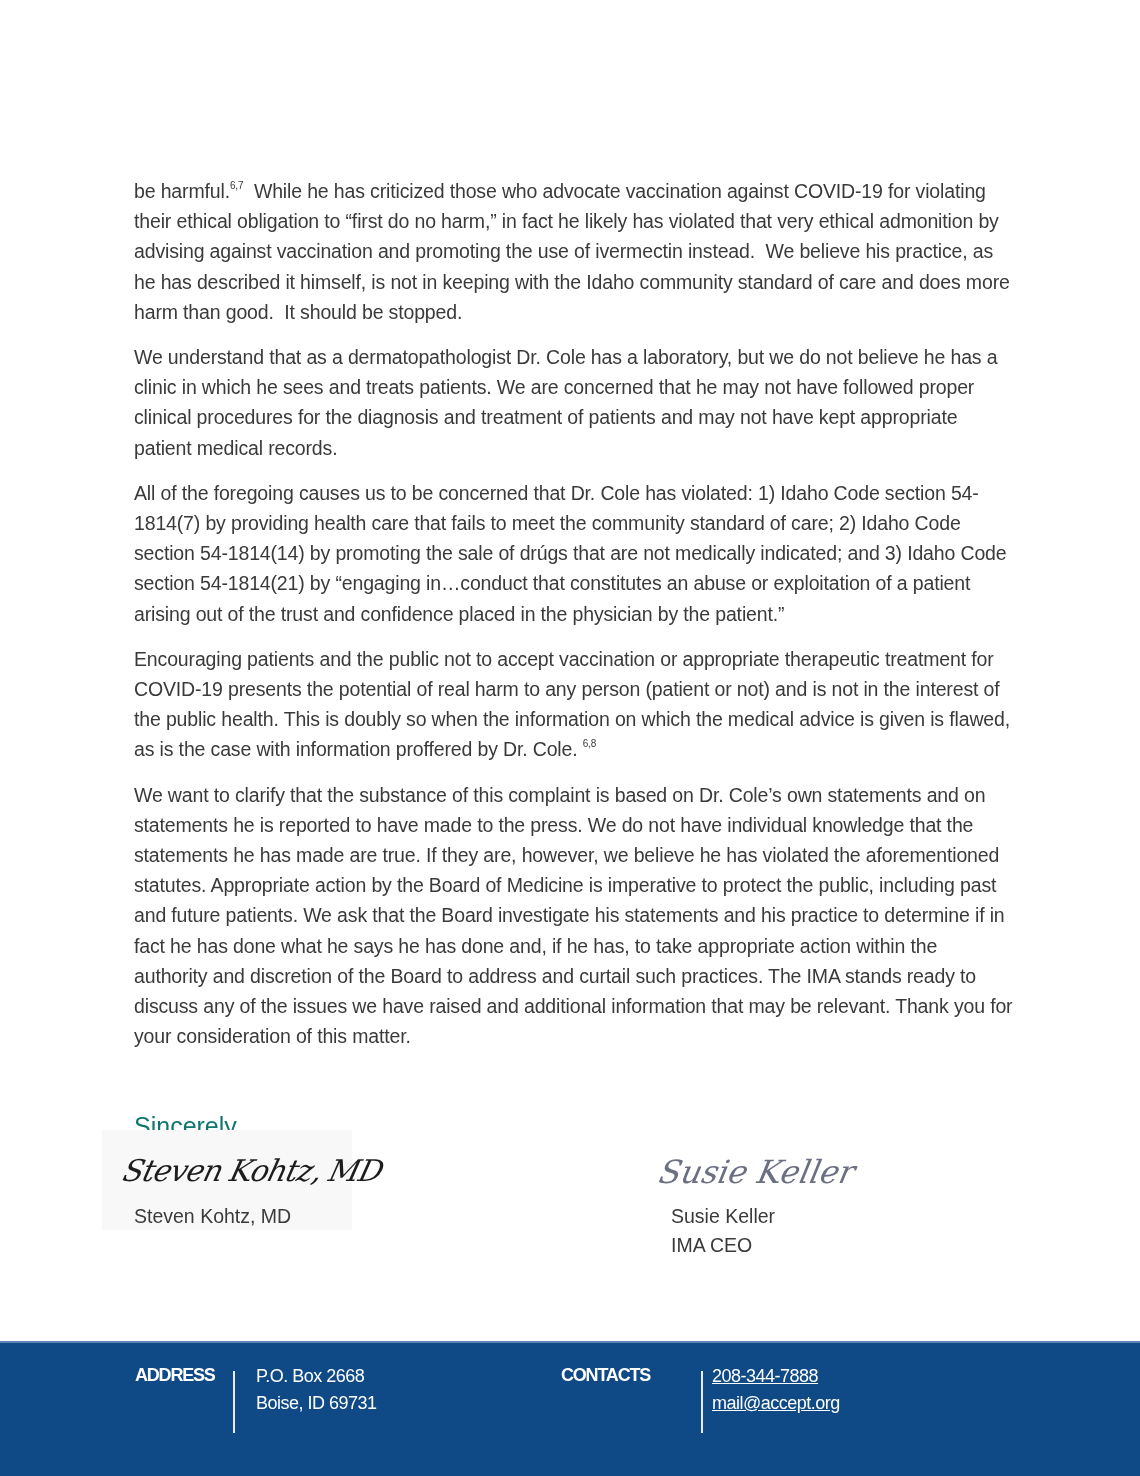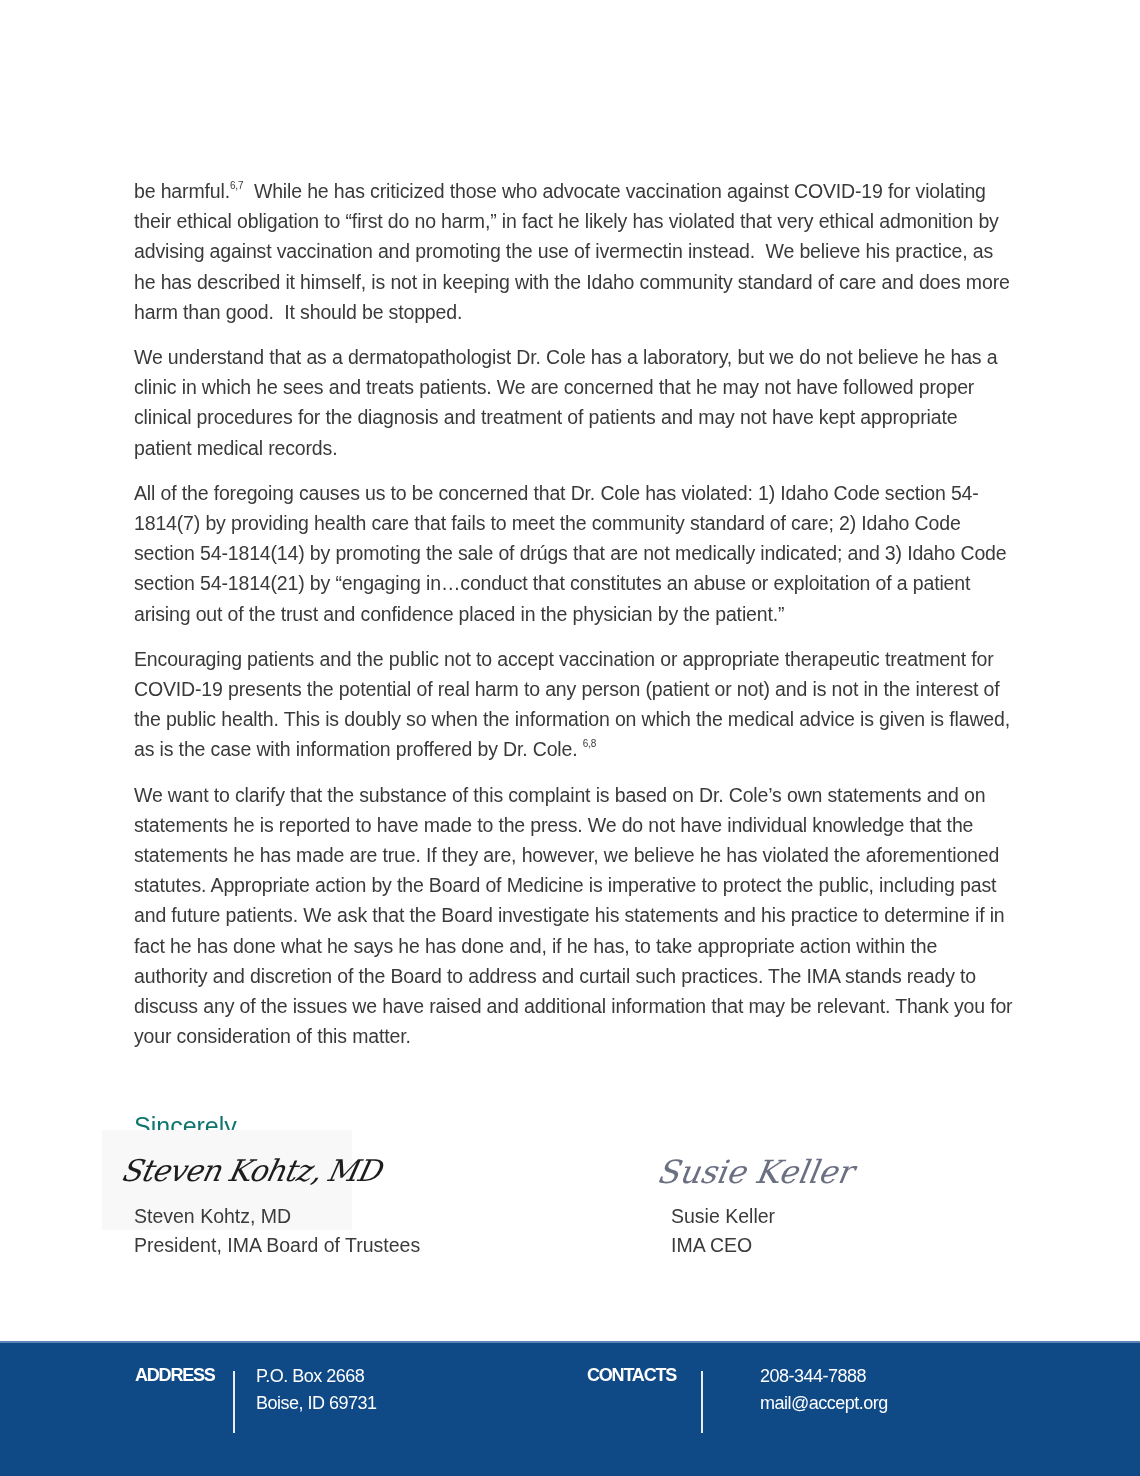--- a/index.html
+++ b/index.html
@@ -59,33 +59,32 @@
 </div>
 
 <div class="closing">Sincerely,</div>
 
 <div class="sig-bg"></div>
 <div class="signature sig-kohtz">Steven Kohtz, MD</div>
 <div class="signature sig-keller">Susie Keller</div>
 
 <div class="sig-block sig-left">
   <div>Steven Kohtz, MD</div>
-  <div>President, IMA Board of Trustees</div>
 </div>
 <div class="sig-block sig-right">
   <div>Susie Keller</div>
   <div>IMA CEO</div>
 </div>
 
 <div class="footer">
   <div class="f-label" style="left:135px;">ADDRESS</div>
   <div class="f-divider" style="left:233px;"></div>
   <div class="f-lines" style="left:256px;">
     <div>P.O. Box 2668</div>
     <div>Boise, ID 69731</div>
   </div>
-  <div class="f-label" style="left:587px;text-align:right;">CONTACTS</div>
+  <div class="f-label" style="left:561px;text-align:right;">CONTACTS</div>
   <div class="f-divider" style="left:701px;"></div>
-  <div class="f-lines" style="left:760px;">
+  <div class="f-lines" style="left:712px;text-decoration:underline;">
     <div>208-344-7888</div>
     <div>mail@accept.org</div>
   </div>
 </div>
 
 </body></html>

